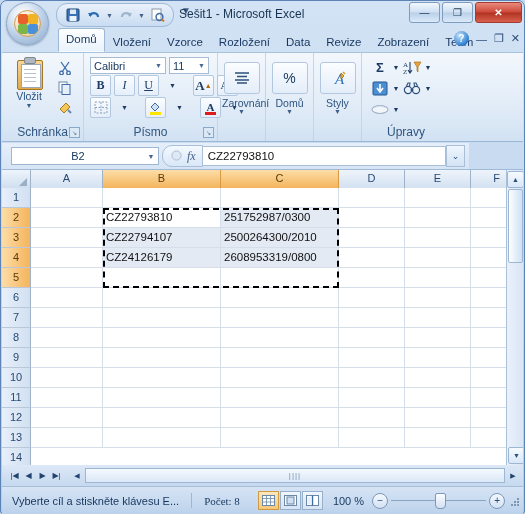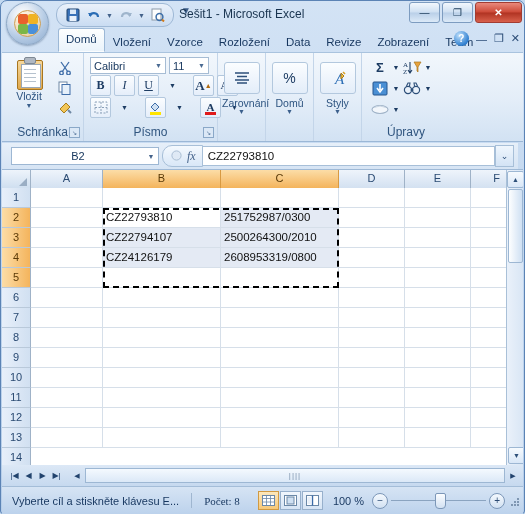--- a/index.html
+++ b/index.html
@@ -125,21 +125,21 @@
         display:flex;align-items:center;justify-content:center;}
   .g-col .cname{font-size:10.5px;color:#2d5480;margin-top:3px;}
   .g-col .ccaret{font-size:7px;color:#3b5f8c;margin-top:-1px;}
 
   
   .g-edit{width:88px;}
   .erow{display:flex;align-items:center;gap:2px;margin-left:4px;margin-top:2px;}
   .ebtn{height:19px;display:flex;align-items:center;justify-content:center;font-size:12px;color:#1d3c63;min-width:20px;}
 
   
-  .fbar{position:absolute;left:1px;top:142px;width:516px;height:26px;
+  .fbar{position:absolute;left:1px;top:142px;width:467px;height:26px;
         background:linear-gradient(180deg,#e6eff9,#d6e4f4);display:flex;align-items:center;}
   .namebox{margin-left:9px;width:148px;height:18px;background:#fff;border:1px solid #9db7d3;
            display:flex;align-items:center;box-sizing:border-box;}
   .namebox .nb-val{flex:1;text-align:center;font-size:11px;color:#1b3a60;}
   .namebox .nb-arr{width:14px;text-align:center;font-size:7px;color:#44628a;}
   .fx-grp{display:flex;align-items:center;height:20px;margin-left:3px;
           background:linear-gradient(180deg,#f4f9fe,#d9e7f7);
           border:1px solid #a7bfd8;border-radius:10px 0 0 10px;padding:0 3px 0 5px;}
   .fx-btn{width:16px;text-align:center;font-size:11px;color:#4b6b93;}
   .fxsym{font-style:italic;font-family:"Liberation Serif",serif;font-size:12px;color:#44628a;padding:0 3px;}

